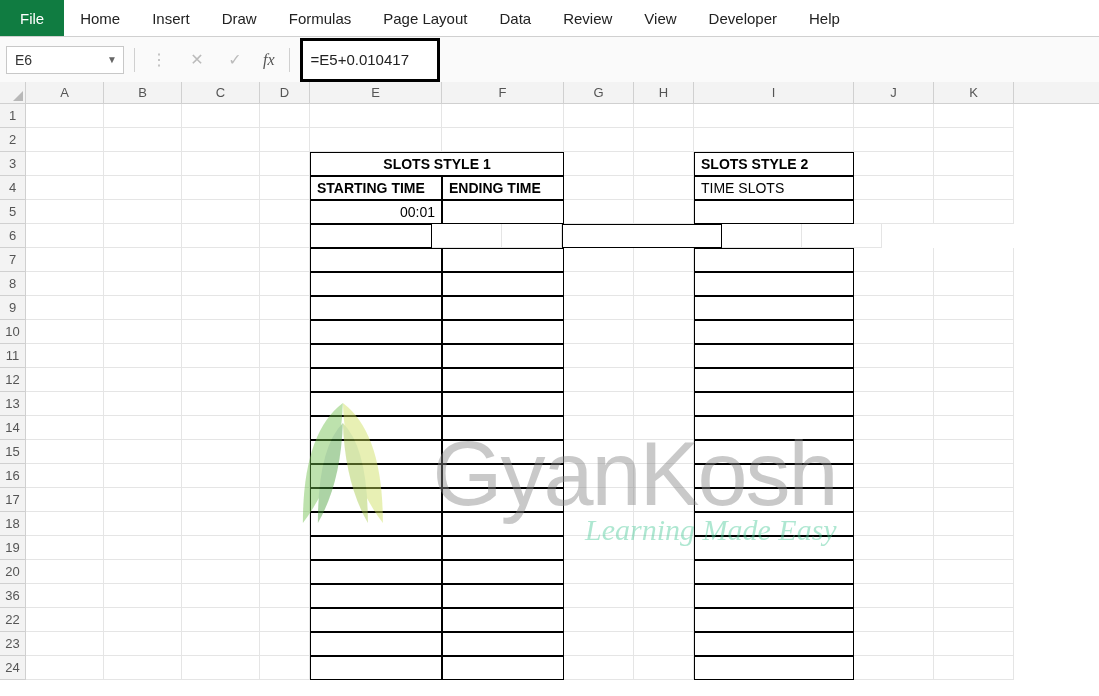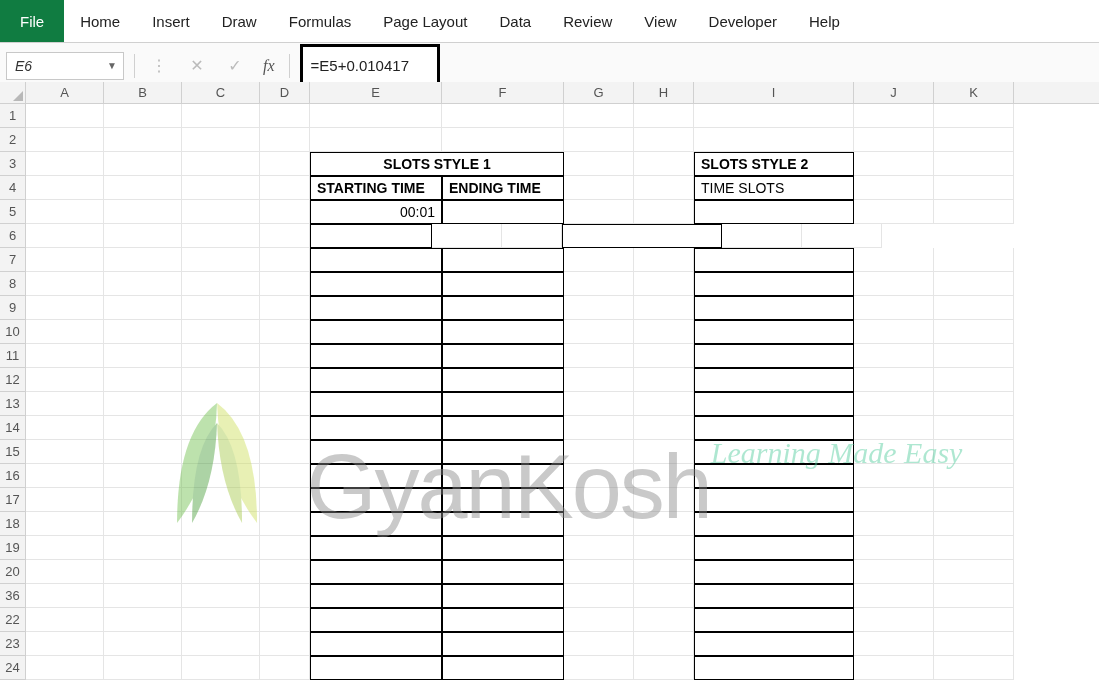--- a/index.html
+++ b/index.html
@@ -9,21 +9,21 @@
     background: #fff;
     width: 1099px;
     height: 696px;
     overflow: hidden;
     position: relative;
   }
   
   .ribbon {
     display: flex;
     align-items: stretch;
-    height: 43px;
+    height: 37px;
     border-bottom: 1px solid #d0d0d0;
     background: #fff;
   }
   .tab {
     display: flex;
     align-items: center;
     padding: 7px 16px;
     font-size: 15px;
     color: #222;
     cursor: pointer;
@@ -47,21 +47,20 @@
     width: 118px;
     height: 28px;
     border: 1px solid #c8c8c8;
     background: #fff;
     display: flex;
     align-items: center;
     justify-content: space-between;
     padding: 0 6px 0 8px;
     font-size: 14px;
     color: #333;
-    font-style: italic;
   }
   .namebox .chev { color:#666; font-size:10px; }
   .divider { width:1px; height:24px; background:#d0d0d0; }
   .fxbtn {
     width: 28px; height: 26px;
     display:flex; align-items:center; justify-content:center;
     color:#777; font-size:16px;
     cursor: pointer;
   }
   .fxbtn.dim { color:#bbb; cursor:default; }
@@ -128,21 +127,21 @@
     position:absolute;
     left:50%; top:62%;
     transform: translate(-50%,-50%);
     opacity:0.45;
     pointer-events:none;
     display:flex; align-items:center; gap:10px;
     white-space:nowrap;
   }
   .leaf { width:160px; height:140px; position:relative; }
   .leaf svg { width:100%; height:100%; }
-  .wm-text { display:flex; line-height:1;margin-top:48px; }
+  .wm-text { display:flex; flex-direction:column; line-height:1;margin-top:48px; }
   .wm-main { font-size:90px; font-weight:500; color:#888; letter-spacing:-2px; font-family: "Segoe UI", Arial, sans-serif;}
   .wm-sub { font-size:30px; font-style:italic; color:#4ecb9a; text-align:right; margin-top:-4px; font-family: "Segoe Script","Brush Script MT",cursive;}
 </style>
 </head>
 <body>
 
 <div class="ribbon">
   <div class="tab file">File</div>
   <div class="tab">Home</div>
   <div class="tab">Insert</div>

